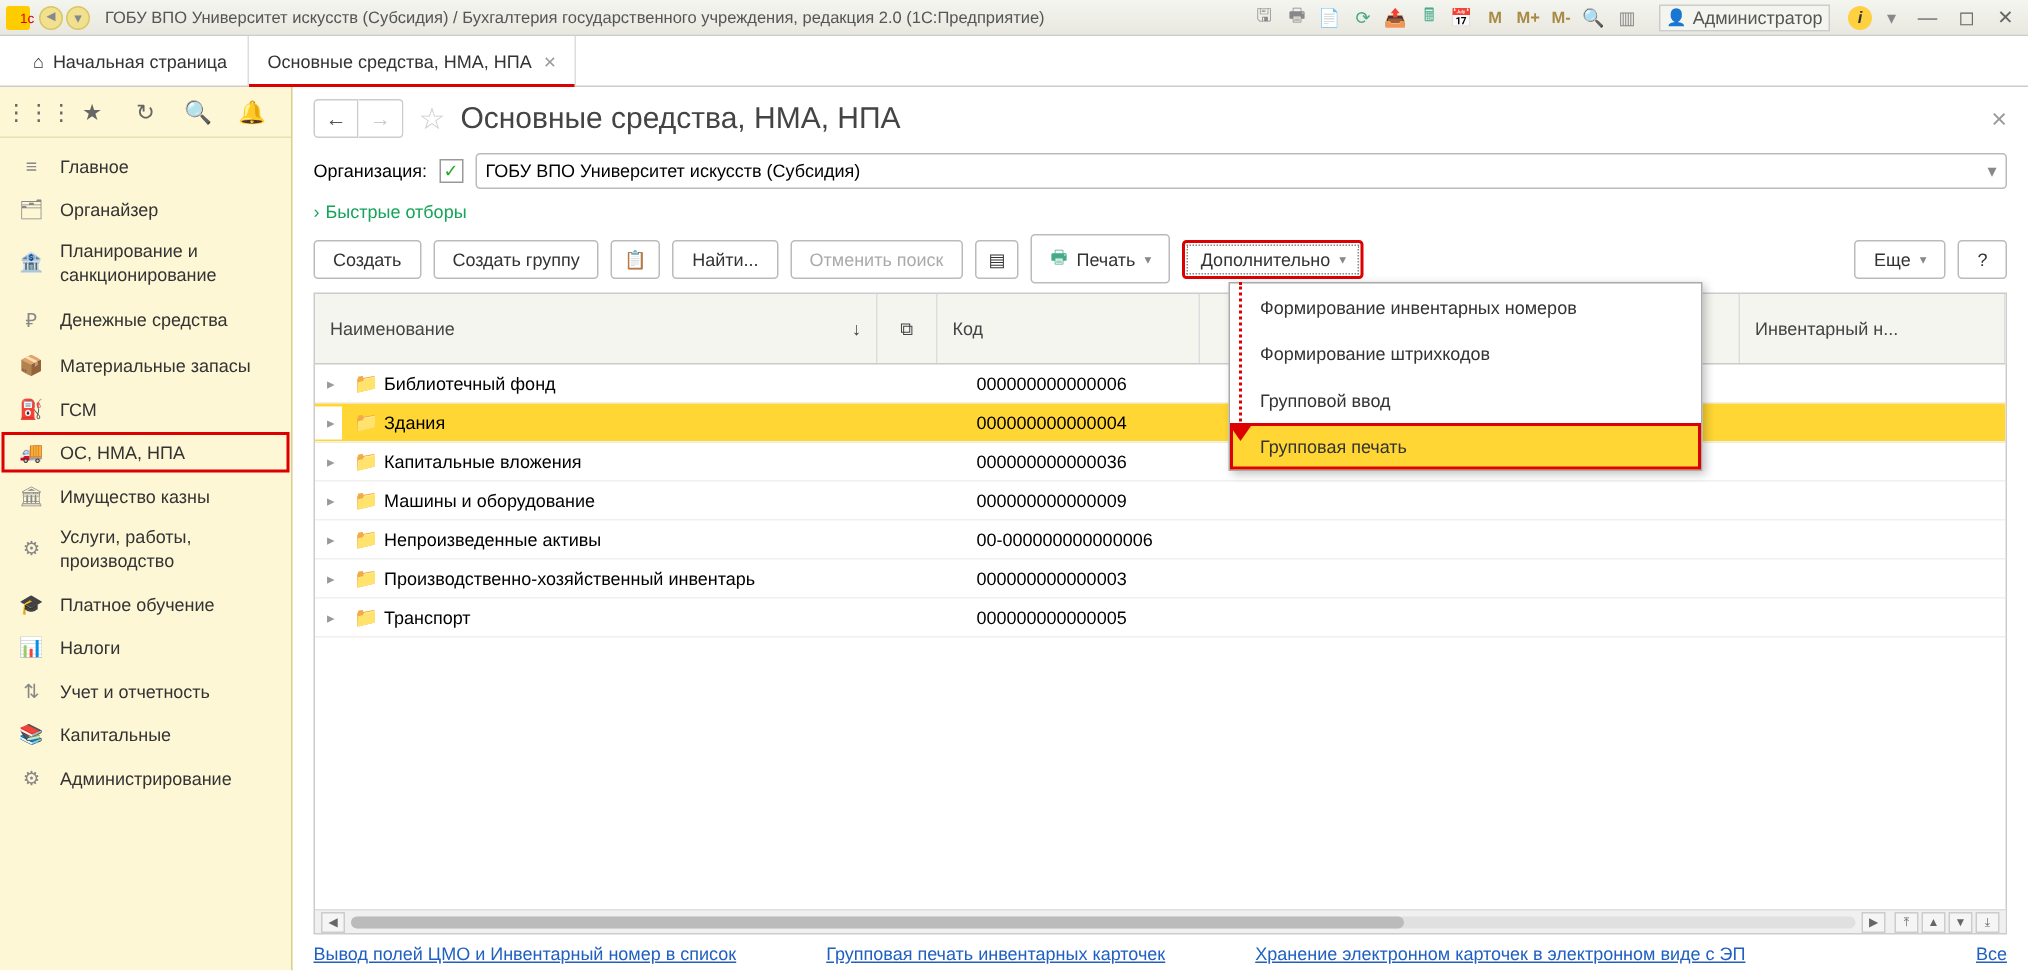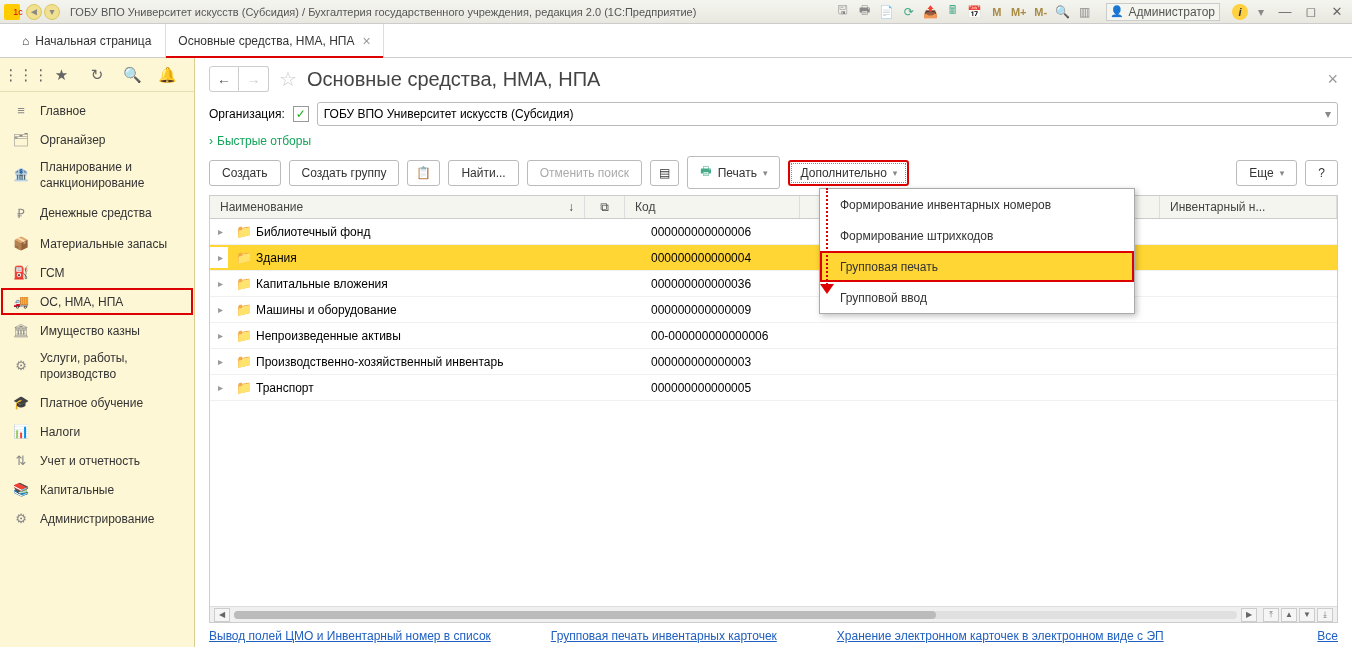--- a/index.html
+++ b/index.html
@@ -68,21 +68,21 @@
 .dropdown .ditem { padding: 8px 20px; font-size: 13px; color: #333; }
 .dropdown .ditem.sel { background: #ffd633; outline: 2px solid #d00; outline-offset: -2px; }
 
 
 .arrow-line { position: absolute; left: 617px; top: 32px; width: 2px; height: 100px; border-left: 2px dotted #d00; z-index: 11; }
 .arrow-head { position: absolute; left: 611px; top: 128px; width: 0; height: 0; border-left: 7px solid transparent; border-right: 7px solid transparent; border-top: 10px solid #d00; z-index: 11; }
 
 
 .table-wrap { border: 1px solid #ccc; flex: 1; display: flex; flex-direction: column; min-height: 0; }
 .thead { display: flex; background: #f5f5f0; border-bottom: 1px solid #ccc; }
-.th { padding: 4px 10px; border-right: 1px solid #ddd; color: #444; display: flex; align-items: center; gap: 6px; }
+.th { padding: 16px 10px; border-right: 1px solid #ddd; color: #444; display: flex; align-items: center; gap: 6px; }
 .th.name { flex: 0 0 375px; justify-content: space-between; }
 .th.dup { flex: 0 0 40px; justify-content: center; }
 .th.code { flex: 0 0 175px; }
 .th.gap { flex: 0 0 360px; }
 .th.inv { flex: 1; }
 .tbody { flex: 1; overflow: auto; }
 .trow { display: flex; align-items: center; border-bottom: 1px solid #f0f0f0; }
 .trow .cell { padding: 5px 8px; }
 .trow .expander { width: 18px; text-align: center; color: #999; font-size: 10px; }
 .trow .folder { width: 20px; color: #e0a030; font-size: 13px; }
@@ -277,22 +277,22 @@
             <span class="caret">▾</span>
           </button>
         <button class="btn">
             <span>?</span>
           </button>
       </div>
 
       <div class="dropdown">
         <div class="ditem"><span>Формирование инвентарных номеров</span></div>
         <div class="ditem"><span>Формирование штрихкодов</span></div>
+        <div class="ditem"><span>Групповой ввод</span></div>
         <div class="ditem sel"><span>Групповая печать</span></div>
-        <div class="ditem"><span>Групповой ввод</span></div>
       </div>
       <div class="arrow-line"></div>
       <div class="arrow-head"></div>
     </div>
 
     <div class="table-wrap">
       <div class="thead">
         <div class="th name">
             <span>Наименование</span>
             <span>↓</span>

